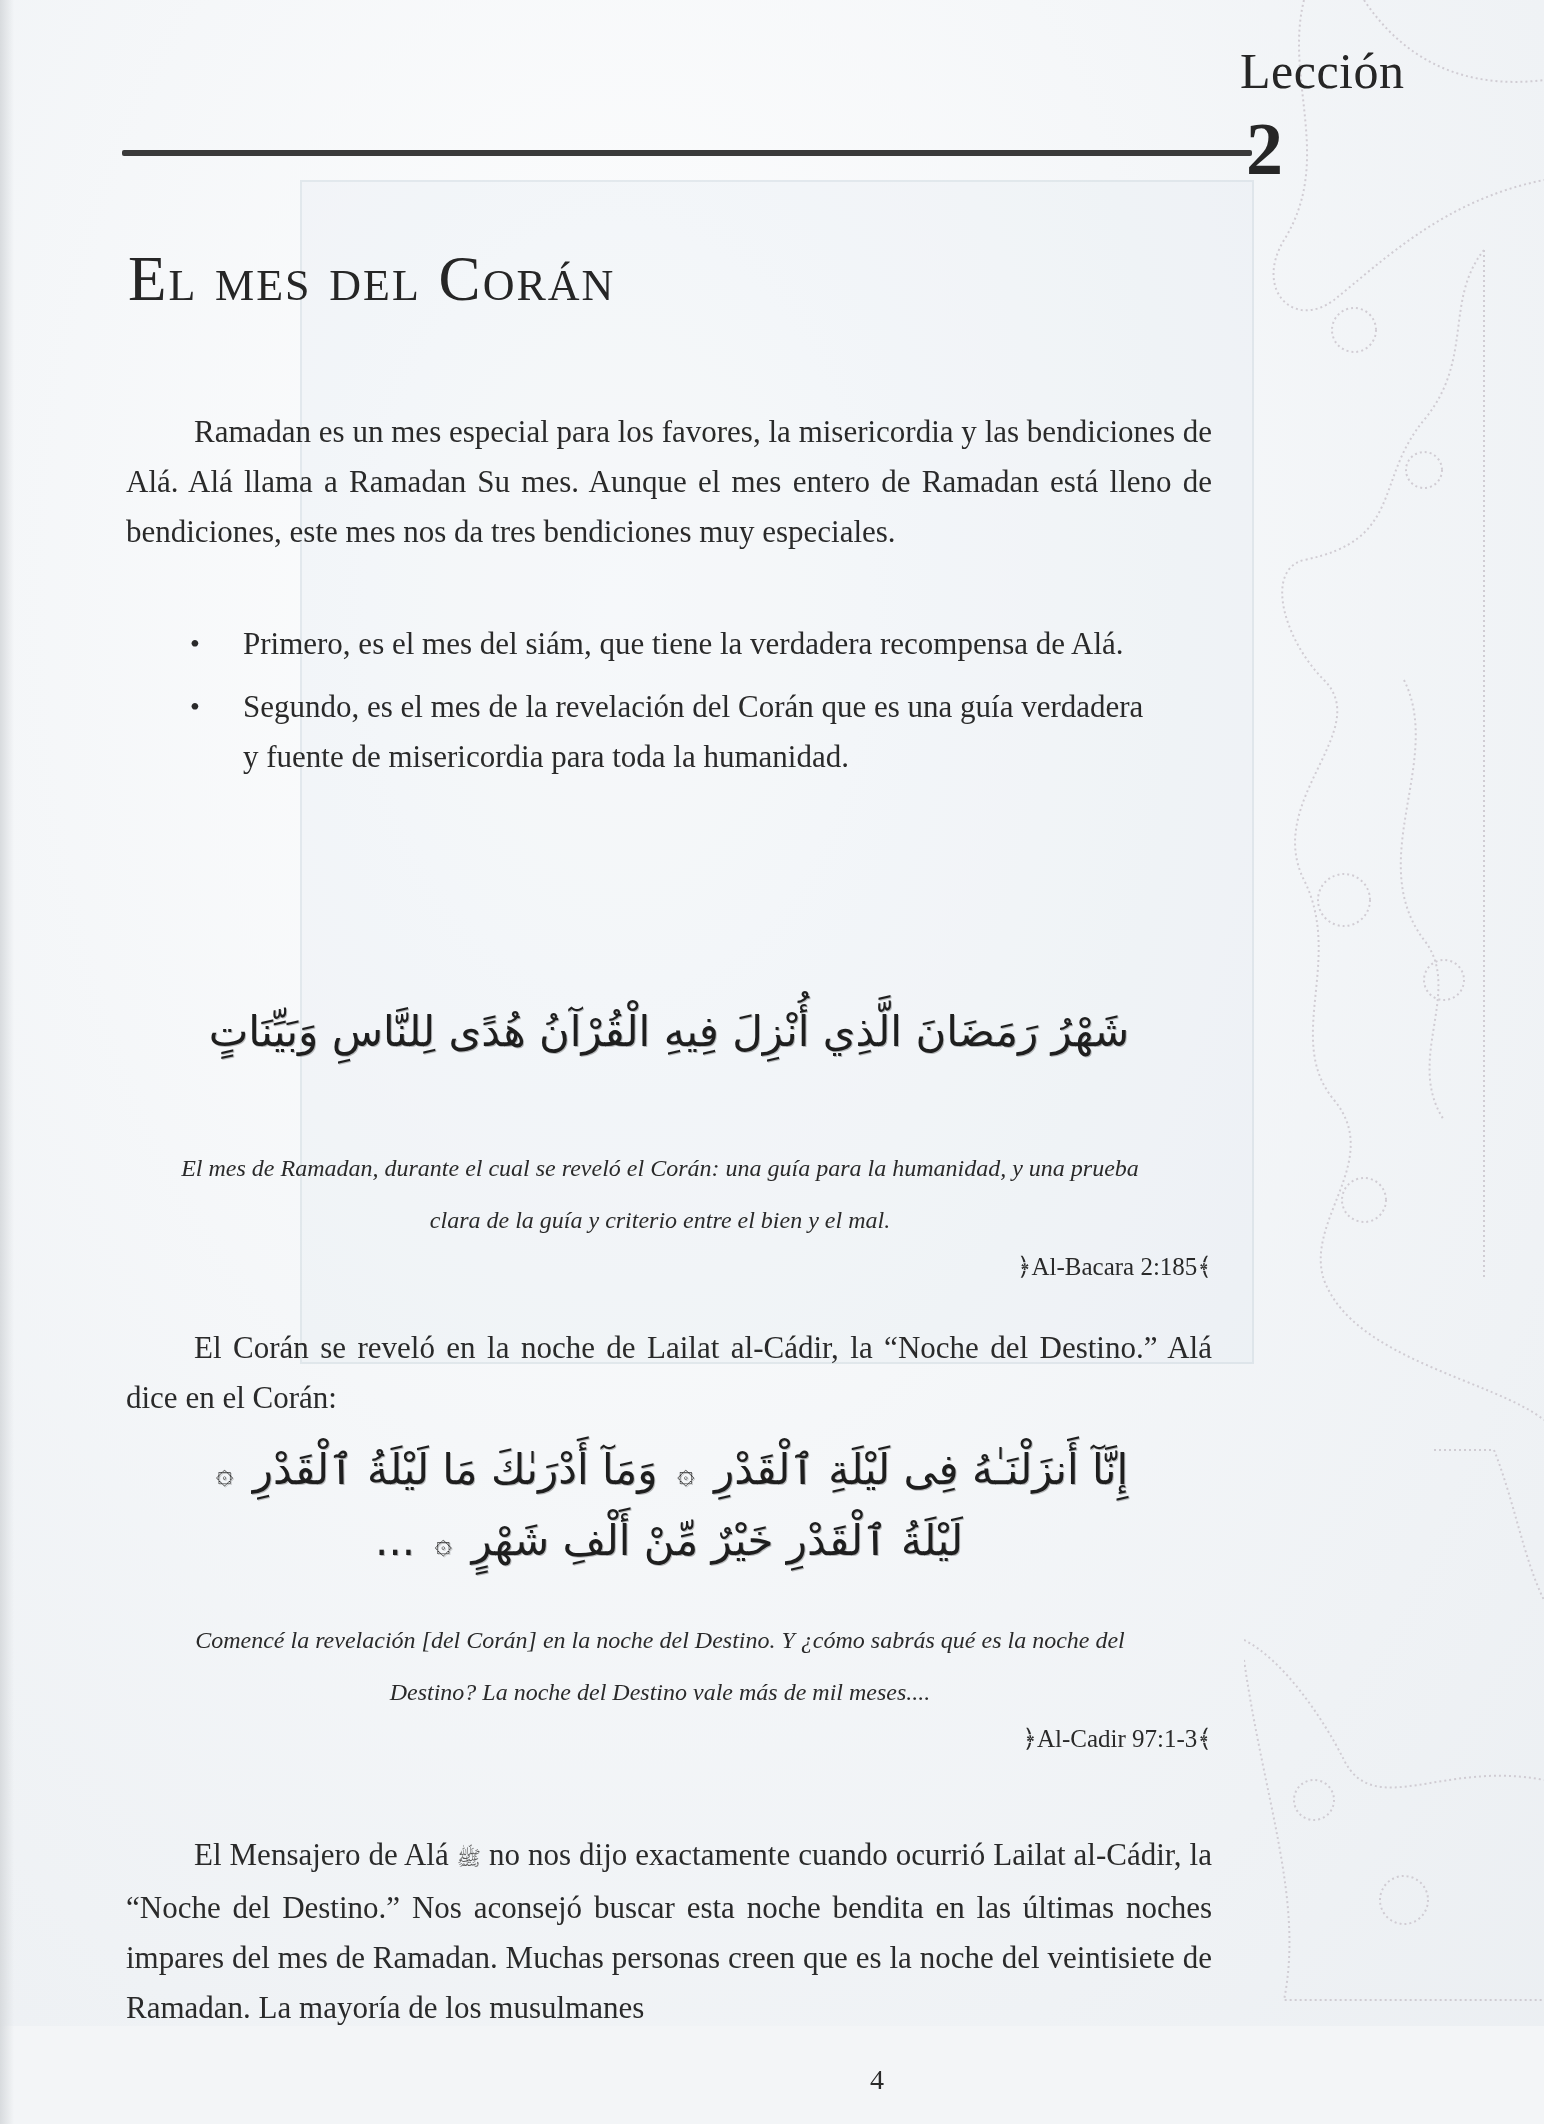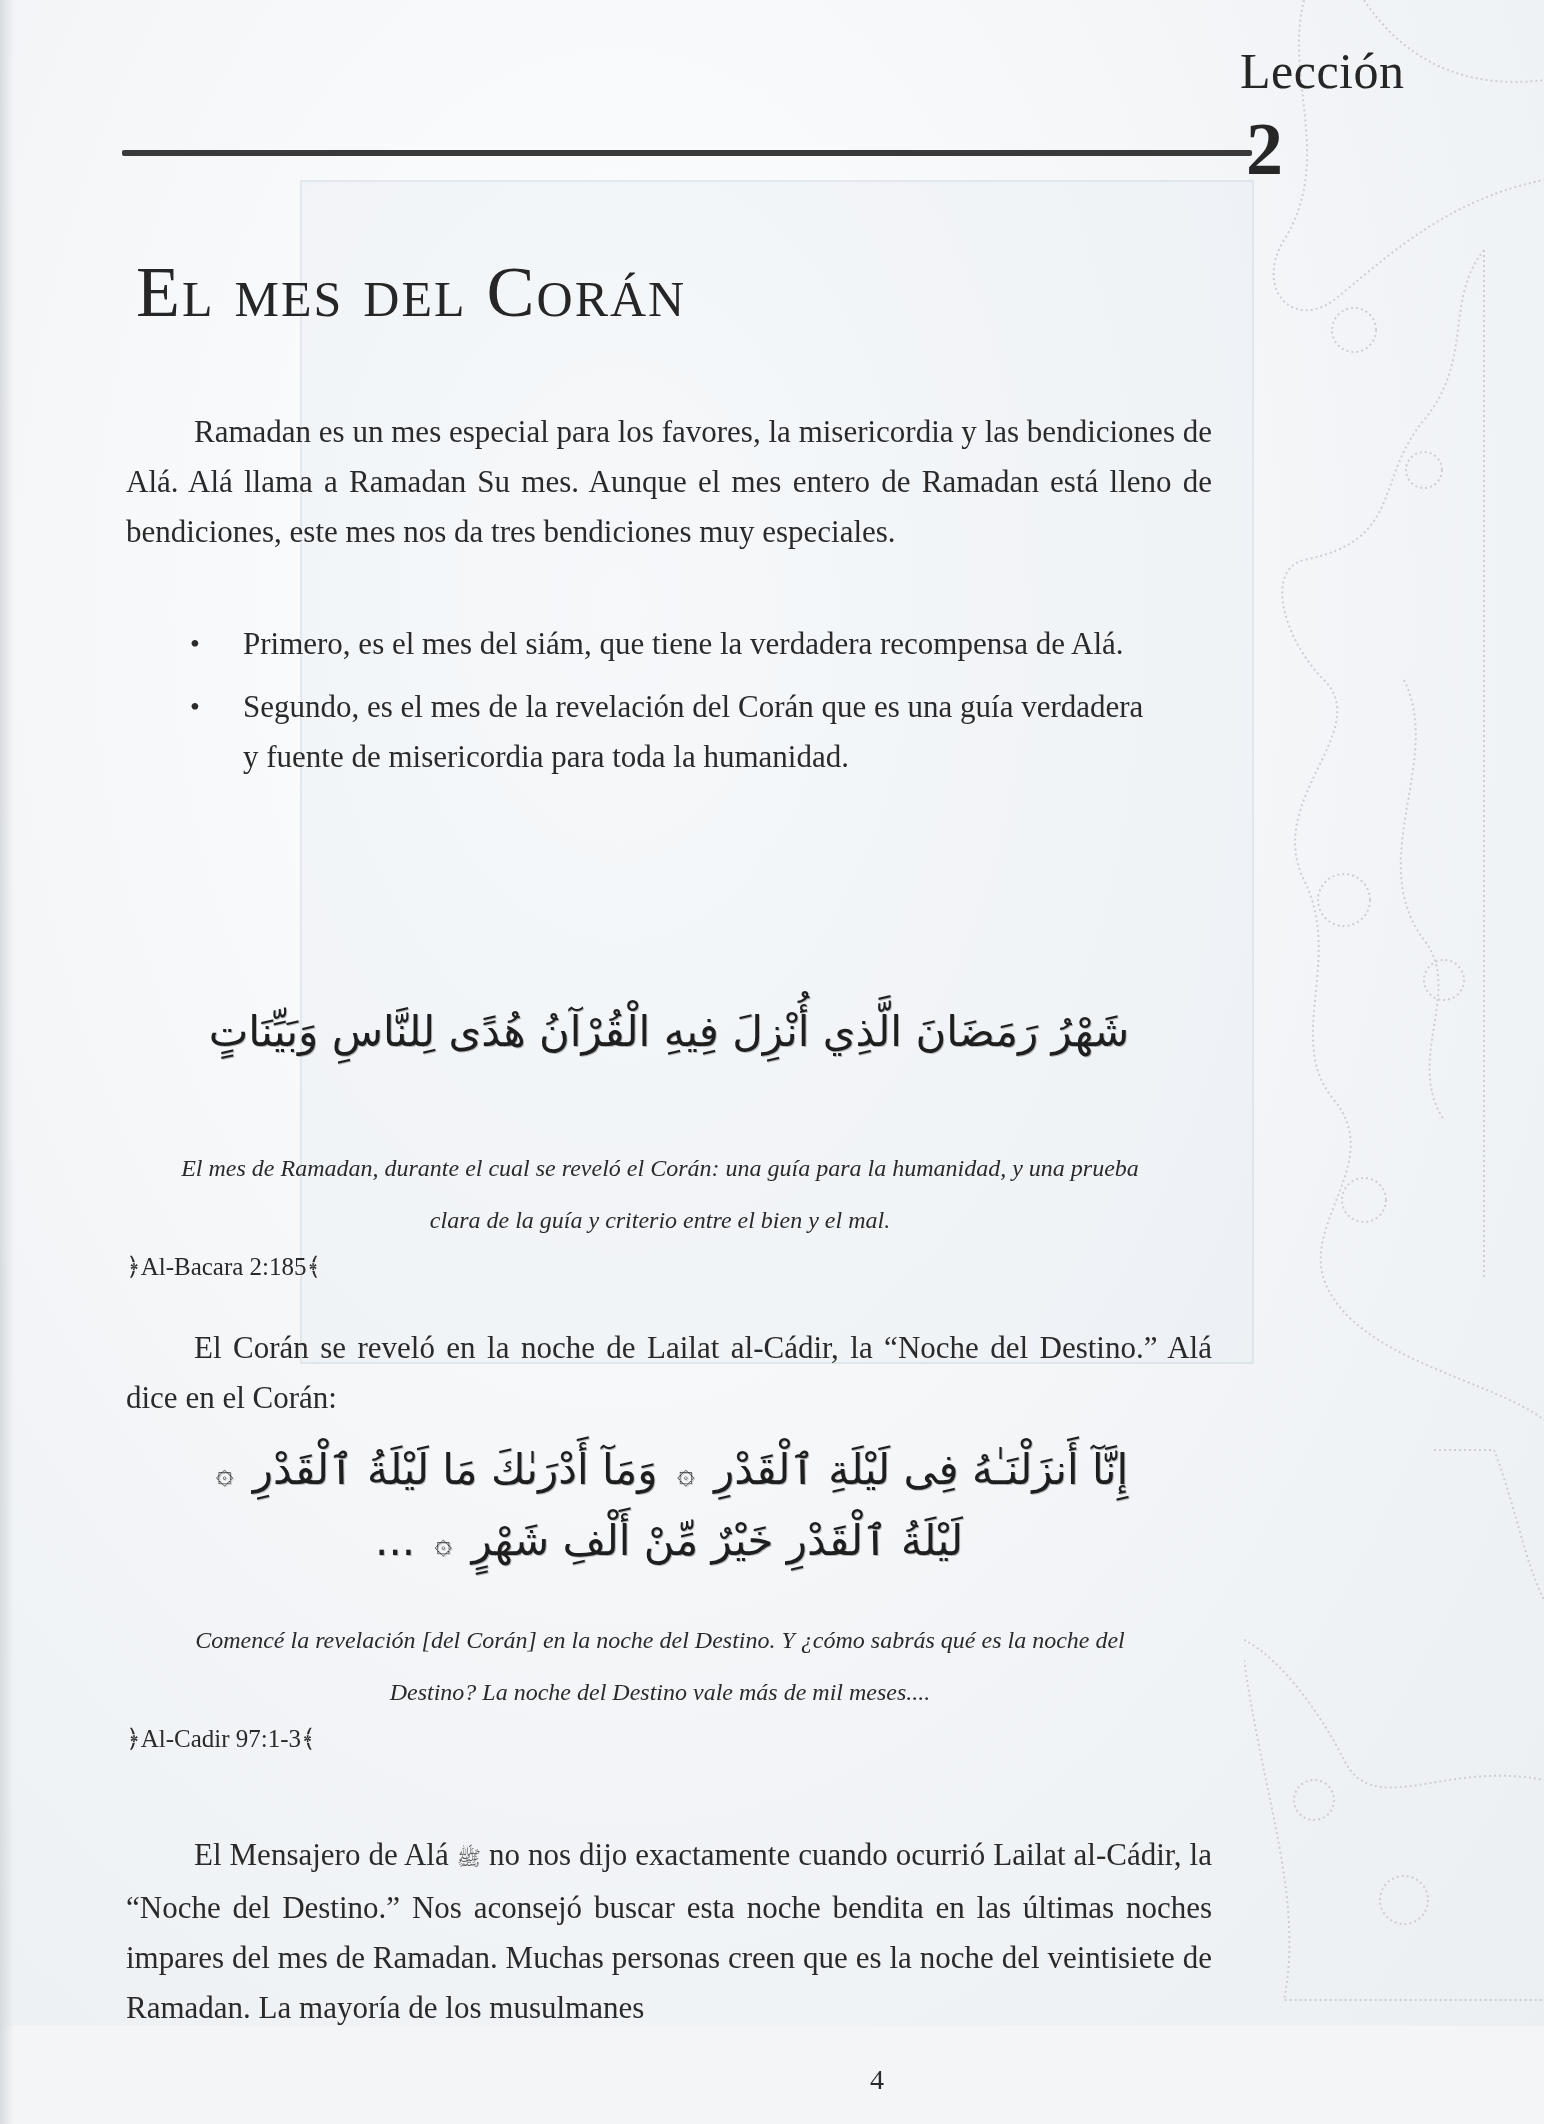--- a/index.html
+++ b/index.html
@@ -63,26 +63,26 @@
     .header-rule {
       position: absolute;
       left: 122px; top: 150px;
       width: 1130px; height: 6px;
       background: #3a3a3a;
       border-radius: 2px;
     }
     .page-title {
       position: absolute;
       left: 128px; top: 248px;
-      font-size: 72px;
+      font-size: 63px;
       font-variant: small-caps;
       color: #262626;
       letter-spacing: 2px;
       line-height: 1;
-      margin: 8px;
+      margin: 0;
       font-weight: normal;
     }
 
     .body-text {
       position: absolute;
       left: 126px;
       width: 1086px;
       font-size: 31px;
       line-height: 50px;
       text-align: justify;
@@ -137,21 +137,21 @@
       text-align: center;
       font-style: italic;
       font-size: 24px;
       line-height: 52px;
       color: #2a2a2a;
     }
     .reference {
       position: absolute;
       left: 126px;
       width: 1086px;
-      text-align: left;
+      text-align: right;
       font-size: 25px;
       color: #2a2a2a;
     }
     .page-number {
       position: absolute;
       left: 870px; top: 2064px;
       font-size: 28px;
       color: #2a2a2a;
     }
     .pbuh {

